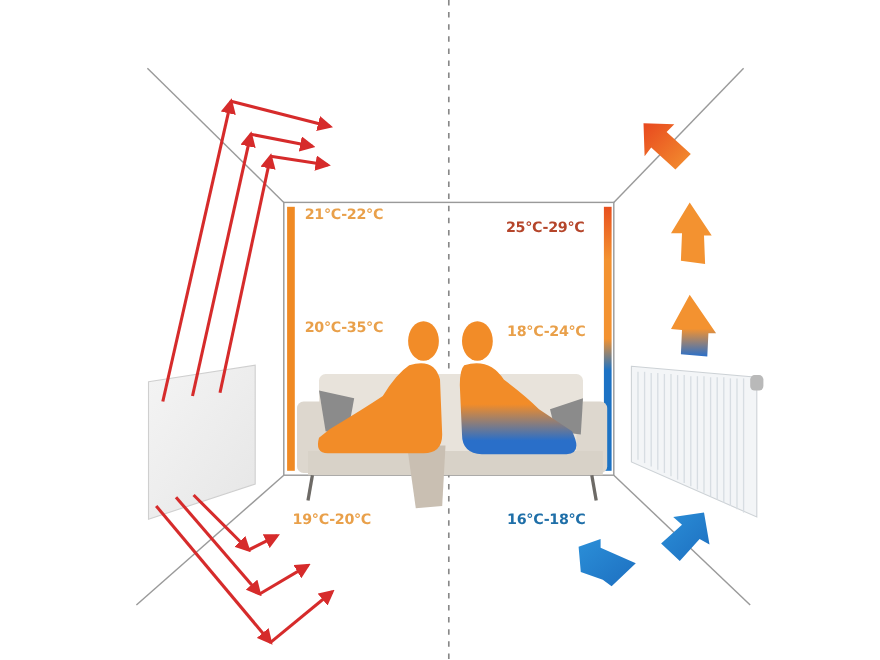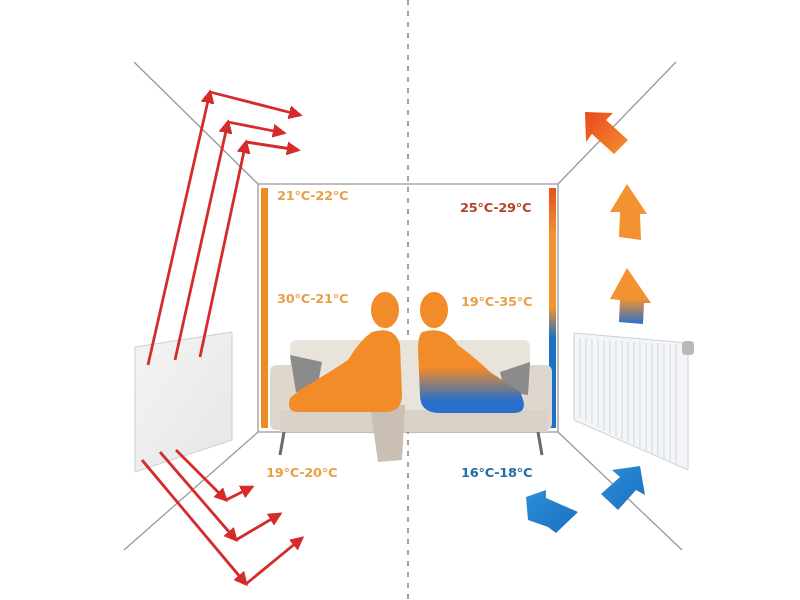--- a/index.html
+++ b/index.html
@@ -138,19 +138,19 @@
 
       <path d="M627,268 L651,303 L644,303 L643,324 L619,322 L620,300 L610,299 Z" fill="url(#arrowLow)"></path>
 
       <path d="M640,466 L645,495 L636,490 L618,510 L601,494 L620,477 L612,470 Z" fill="url(#arrowBlue)"></path>
       <path d="M526,497 L546,490 L546,498 L578,512 L556,533 L548,527 L528,520 Z" fill="url(#arrowBlue)"></path>
     </g>
   </svg>
 
   
   <div class="temp" style="left:277px; top:188px; color:#e9a04a;">21°C-22°C</div>
-  <div class="temp" style="left:277px; top:291px; color:#e9a04a;">30°C-21°C</div>
+  <div class="temp" style="left:277px; top:291px; color:#e9a04a;">20°C-35°C</div>
   <div class="temp" style="left:266px; top:465px; color:#e9a04a;">19°C-20°C</div>
 
   <div class="temp" style="left:460px; top:188px; color:#b5452a;margin-top:12px;">25°C-29°C</div>
-  <div class="temp" style="left:461px; top:294px; color:#e9a04a;">19°C-35°C</div>
+  <div class="temp" style="left:461px; top:294px; color:#e9a04a;">18°C-24°C</div>
   <div class="temp" style="left:461px; top:465px; color:#1f6fa8;text-align:center;">16°C-18°C</div>
 </div>
 
 </body></html>

